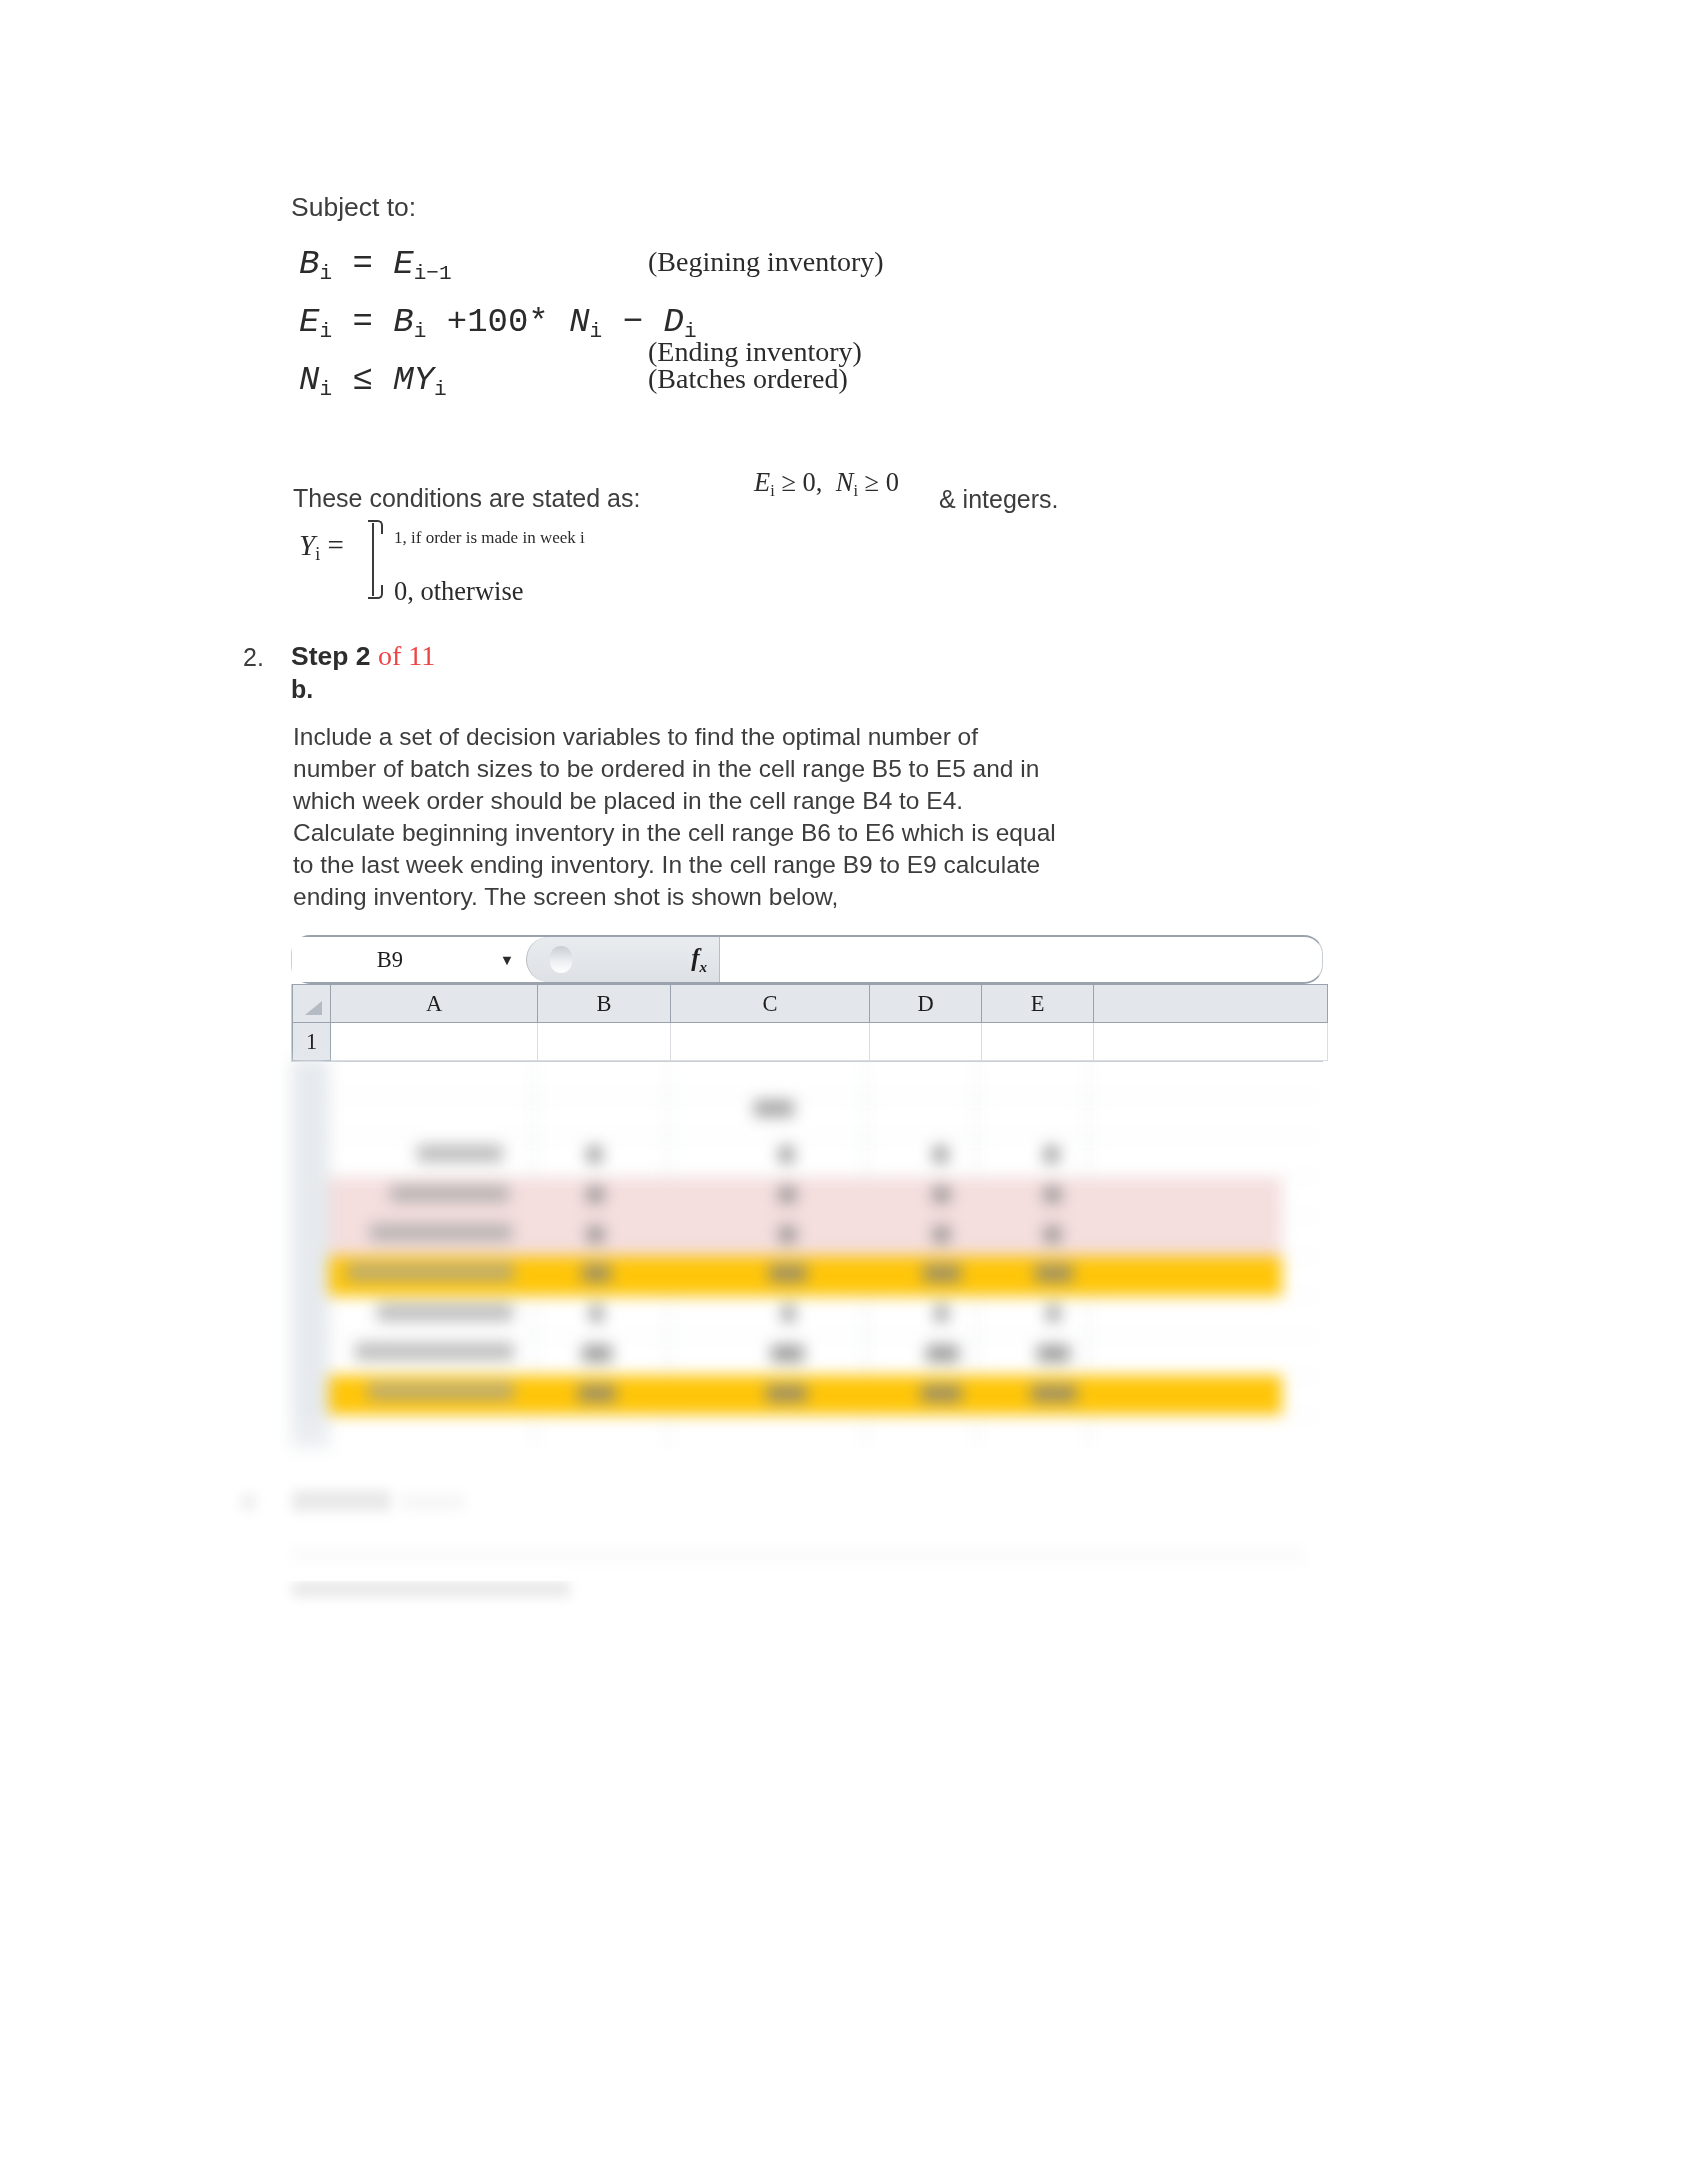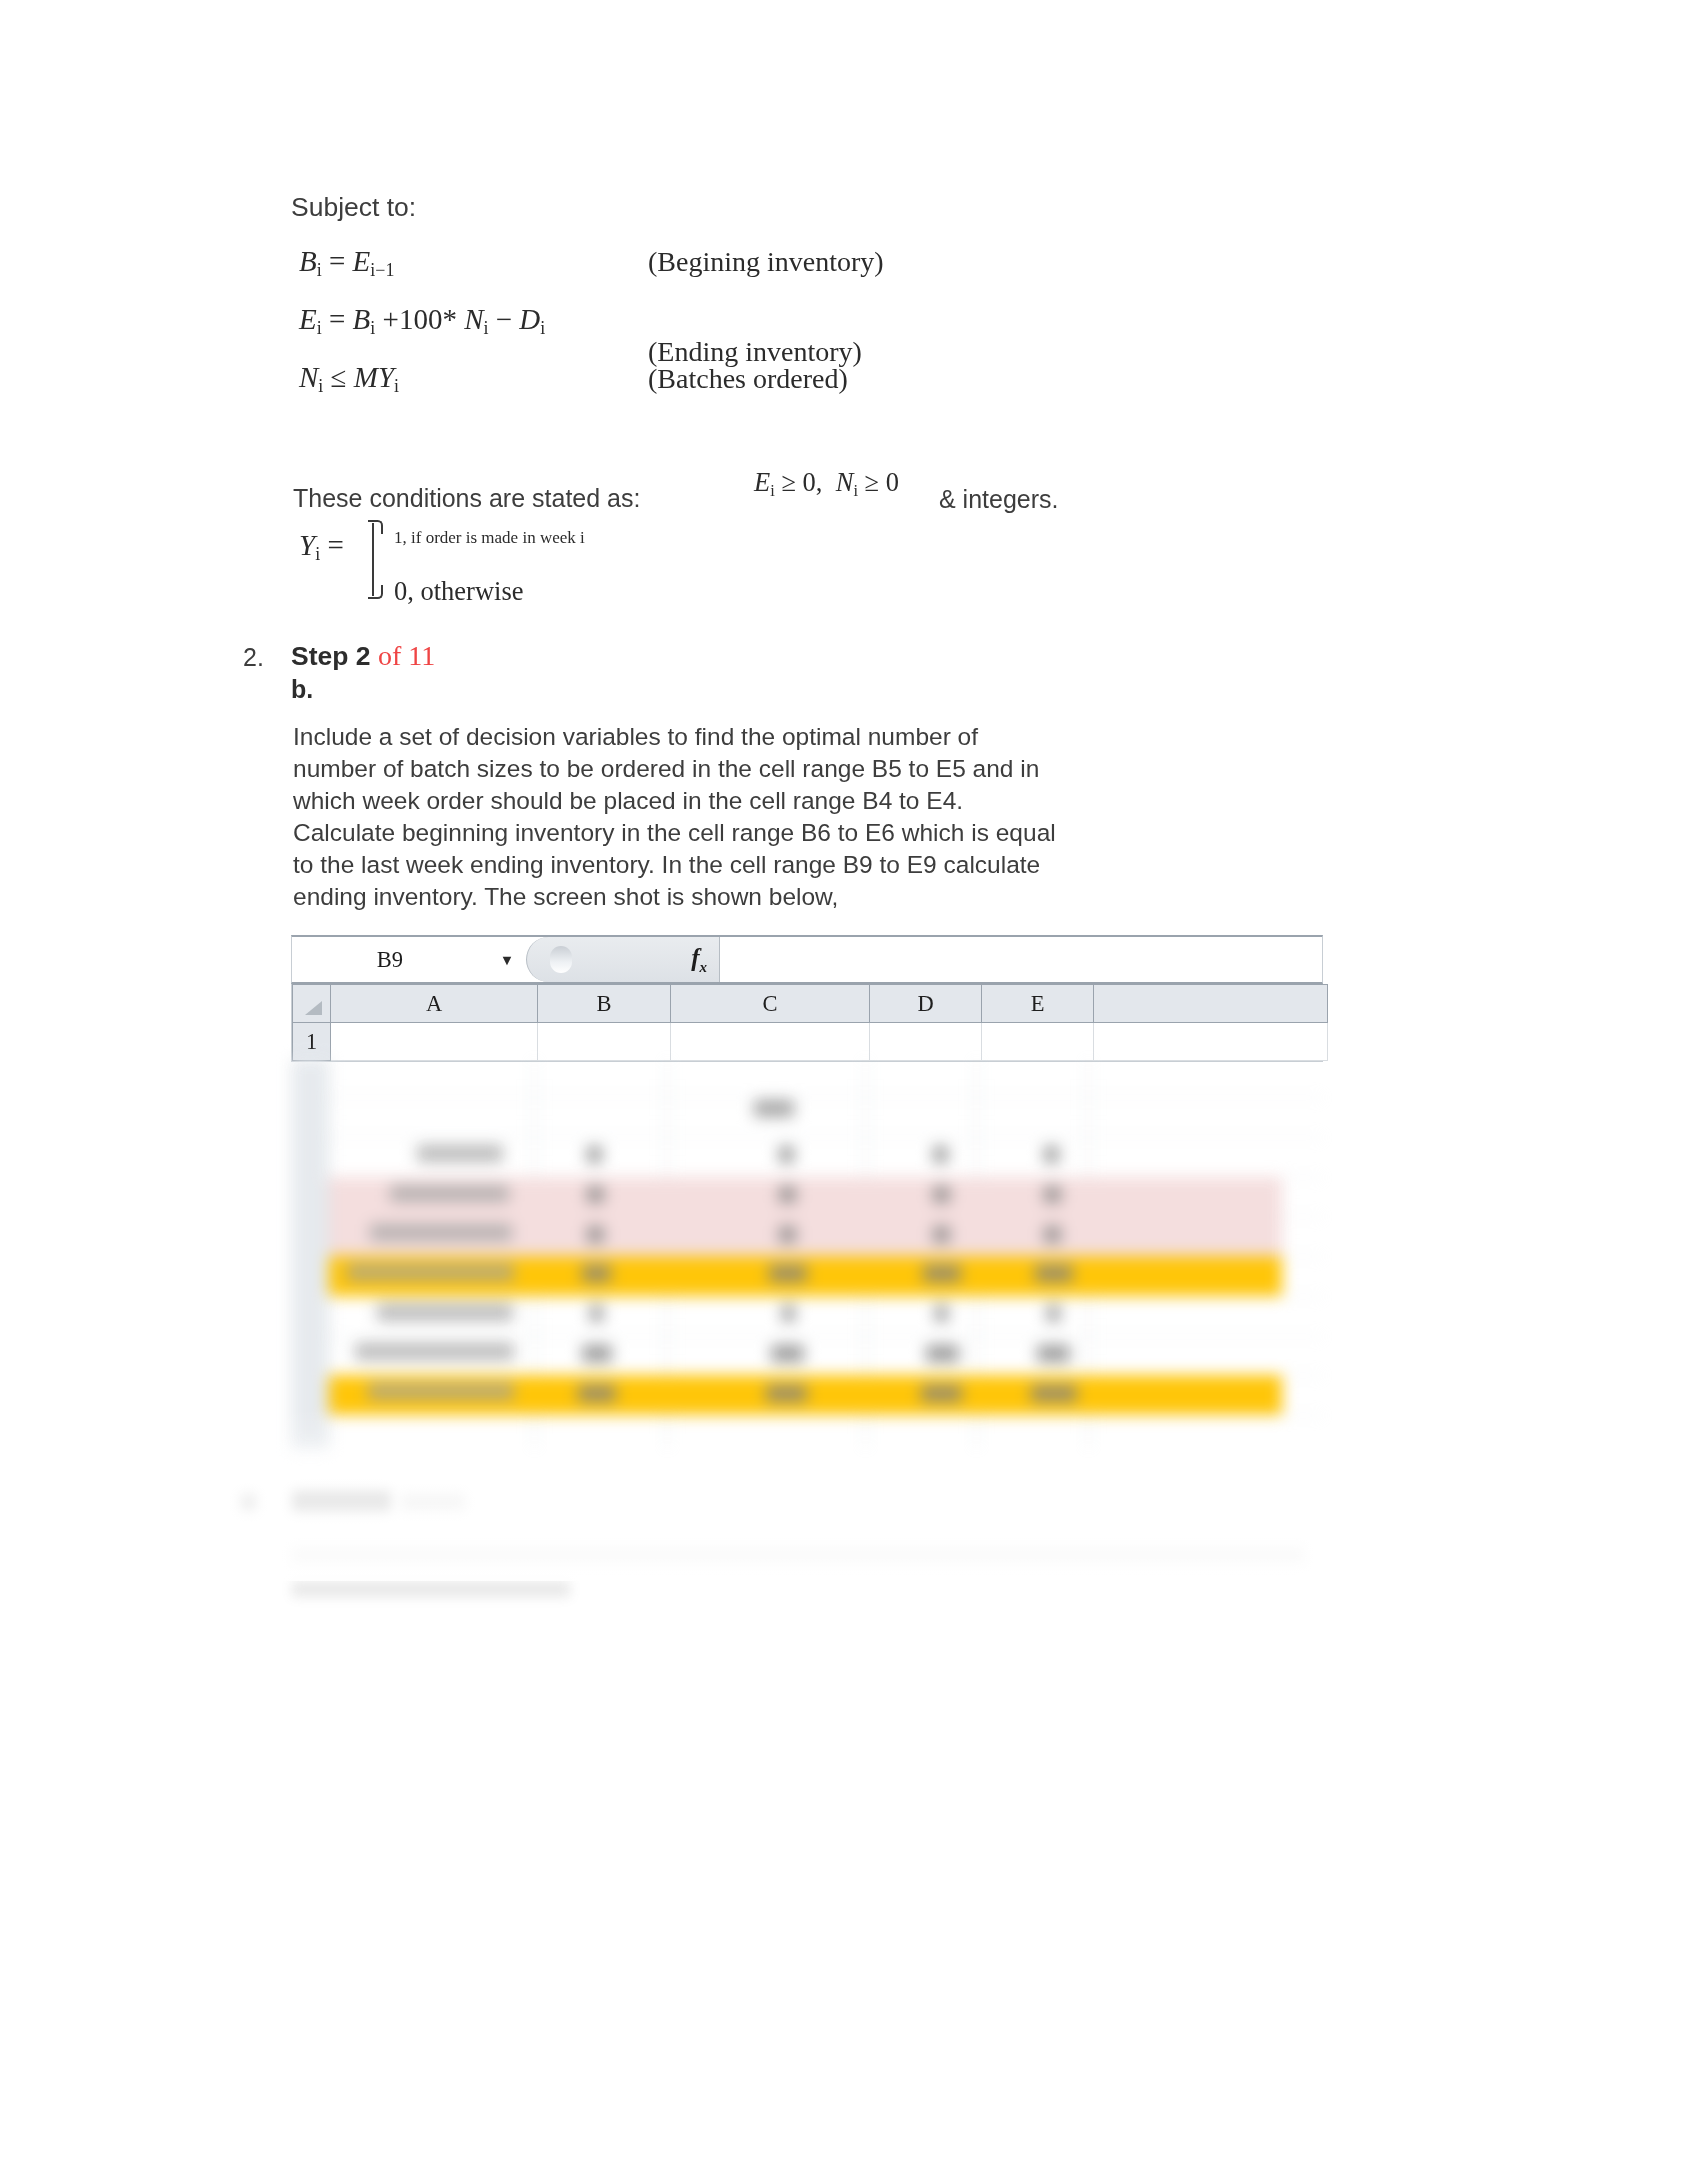--- a/index.html
+++ b/index.html
@@ -46,21 +46,21 @@
     position: absolute;
     white-space: nowrap;
   }
   .math .up { font-style: normal; }
   sub.v {
     font-size: 0.62em;
     font-style: normal;
     vertical-align: -0.30em;
   }
 
-  .eq-lhs { left: 299px; font-size: 29px; }
+  .eq-lhs { left: 299px; font-size: 34px; font-family: Liberation Mono, monospace; }
   .eq-rhs {
     left: 648px;
     font-size: 28px;
     font-style: normal;
     font-family: "Liberation Serif", serif;
   }
 
   
   .step-num {
     position: absolute;
@@ -108,20 +108,21 @@
   }
   .xl-formulabar {
     display: flex;
     align-items: stretch;
     height: 45px;
     border-top: 2px solid #9aa3ad;
     border-bottom: 2px solid #9aa3ad;
     border-left: 1.3px solid #c8ced4;
     border-right: 1.3px solid #c8ced4;
     background: #ffffff;
+    border-radius: 19px;
   }
   .xl-namebox {
     width: 196px;
     display: flex;
     align-items: center;
     justify-content: center;
     font-family: "Liberation Serif", serif;
     font-size: 22.5px;
     color: #1c1c1c;
     background: #ffffff;

